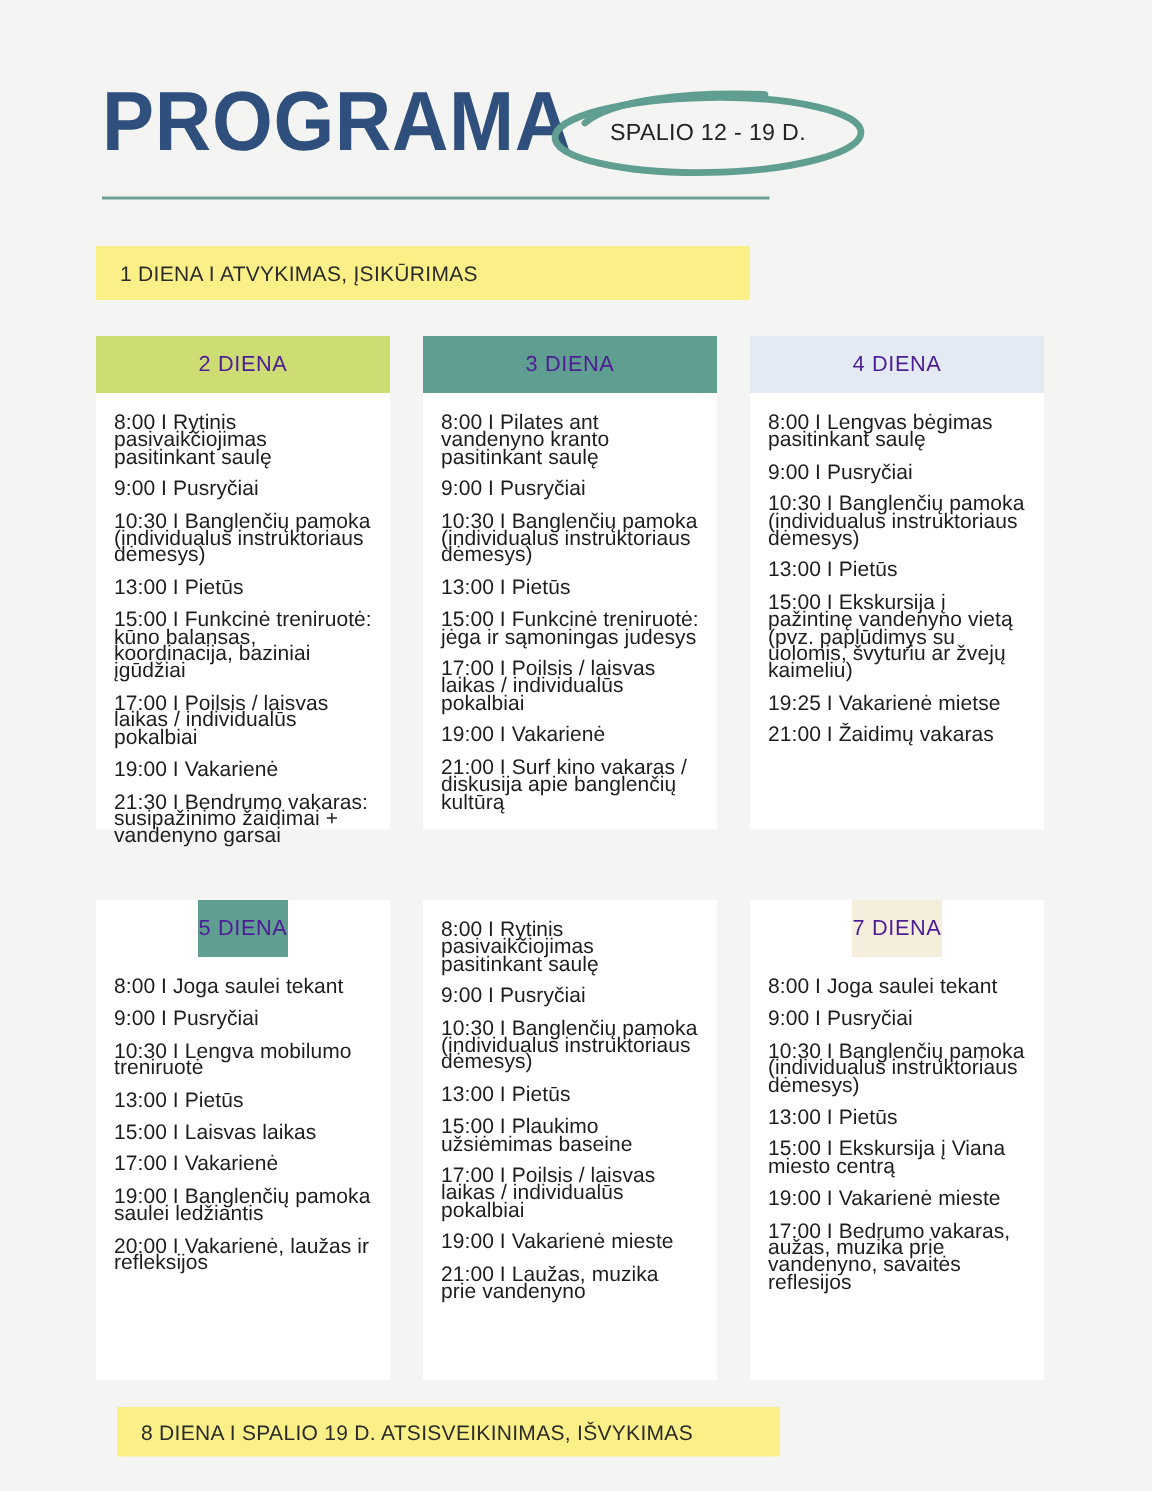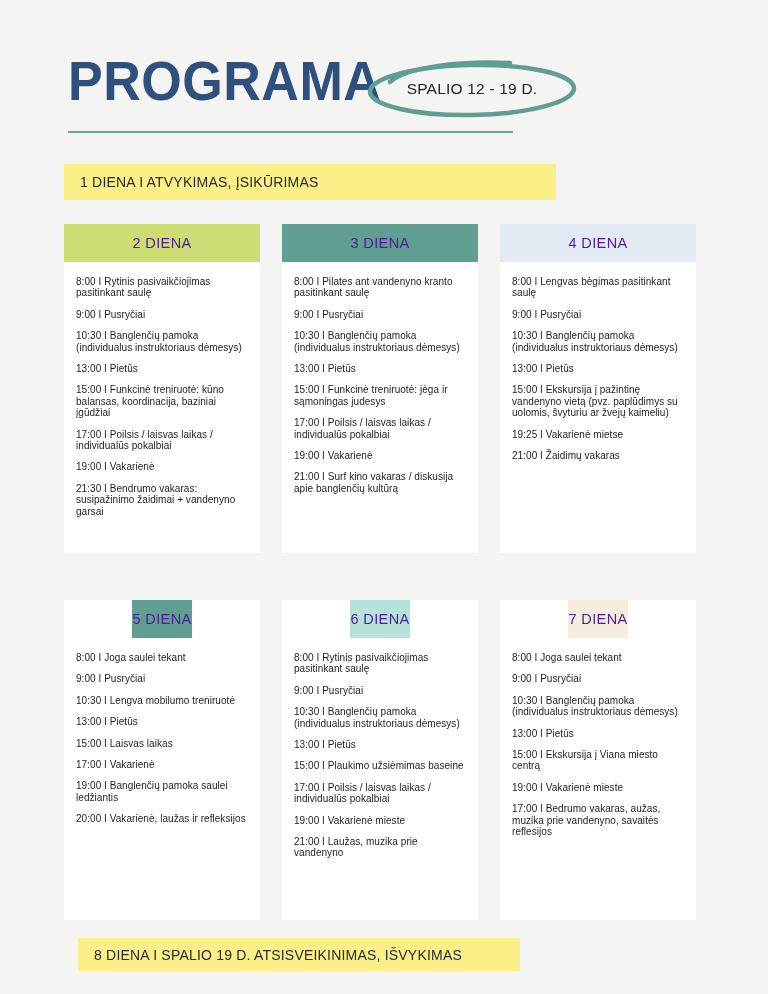--- a/index.html
+++ b/index.html
@@ -89,21 +89,21 @@
     padding-left: 16px;
     box-sizing: border-box;
     font-size: 14px;
     letter-spacing: 0.2px;
     color: #2b2b2b;
     white-space: nowrap;
   }
   .banner-top {
     left: 64px;
     top: 164px;
-    width: 492px;
+    width: 436px;
     height: 36px;
   }
   .banner-bottom {
     left: 78px;
     top: 938px;
     width: 442px;
     height: 33px;
   }
 
   
@@ -135,21 +135,21 @@
     font-size: 14.5px;
     letter-spacing: 0.4px;
     color: #4c1d95;
   }
   .card-body {
     flex: 1 1 auto;
     padding: 14px 12px 10px 12px;
     box-sizing: border-box;
   }
   .entry {
-    font-size: 10px;
+    font-size: 14px;
     line-height: 11.4px;
     color: #1d1d1d;
     margin-bottom: 10px;
     letter-spacing: 0.05px;
   }
   .entry:last-child { margin-bottom: 0; }
 </style>
 </head>
 <body style="background: rgb(244, 244, 242);">
 
@@ -223,21 +223,20 @@
         <div class="entry">10:30 I Lengva mobilumo treniruotė</div>
         <div class="entry">13:00 I Pietūs</div>
         <div class="entry">15:00 I  Laisvas laikas</div>
         <div class="entry">17:00 I Vakarienė</div>
         <div class="entry">19:00 I  Banglenčių pamoka saulei ledžiantis</div>
         <div class="entry">20:00 I Vakarienė, laužas ir refleksijos</div>
       </div>
     </div>
 
     <div class="card card-row-2">
-      <div class="card-head" style="background: rgb(181, 227, 216);">6  DIENA</div>
       <div class="card-body">
         <div class="entry">8:00 I Rytinis pasivaikčiojimas pasitinkant saulę</div>
         <div class="entry">9:00 I  Pusryčiai</div>
         <div class="entry">10:30 I Banglenčių pamoka (individualus instruktoriaus dėmesys)</div>
         <div class="entry">13:00 I Pietūs</div>
         <div class="entry">15:00 I Plaukimo užsiėmimas baseine</div>
         <div class="entry">17:00 I Poilsis / laisvas laikas / individualūs pokalbiai</div>
         <div class="entry">19:00 I  Vakarienė mieste</div>
         <div class="entry">21:00 I Laužas, muzika prie vandenyno</div>
       </div>

